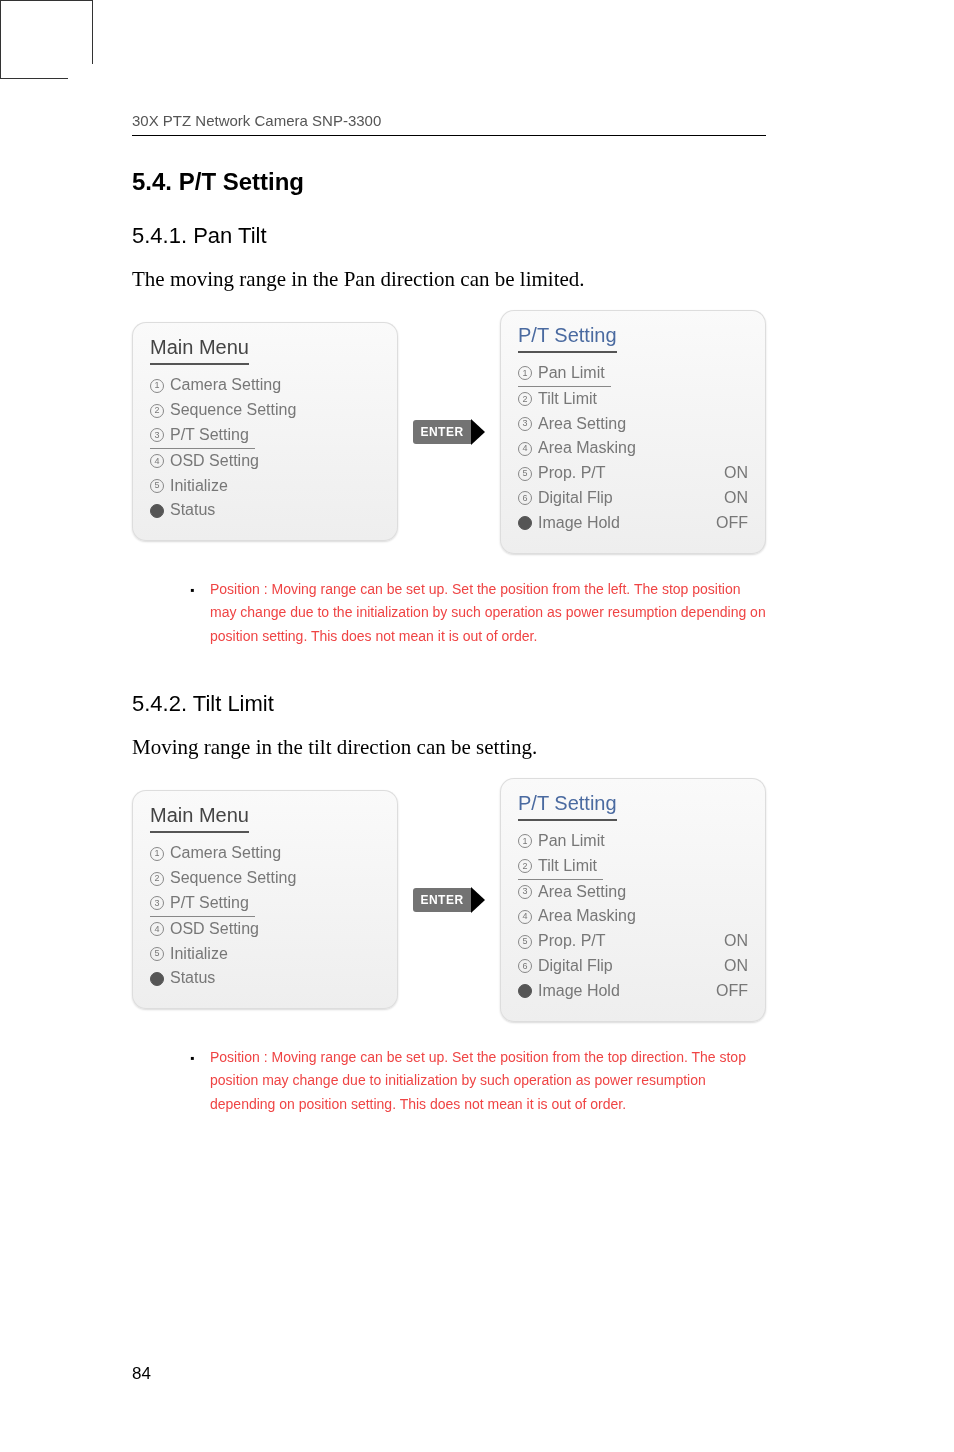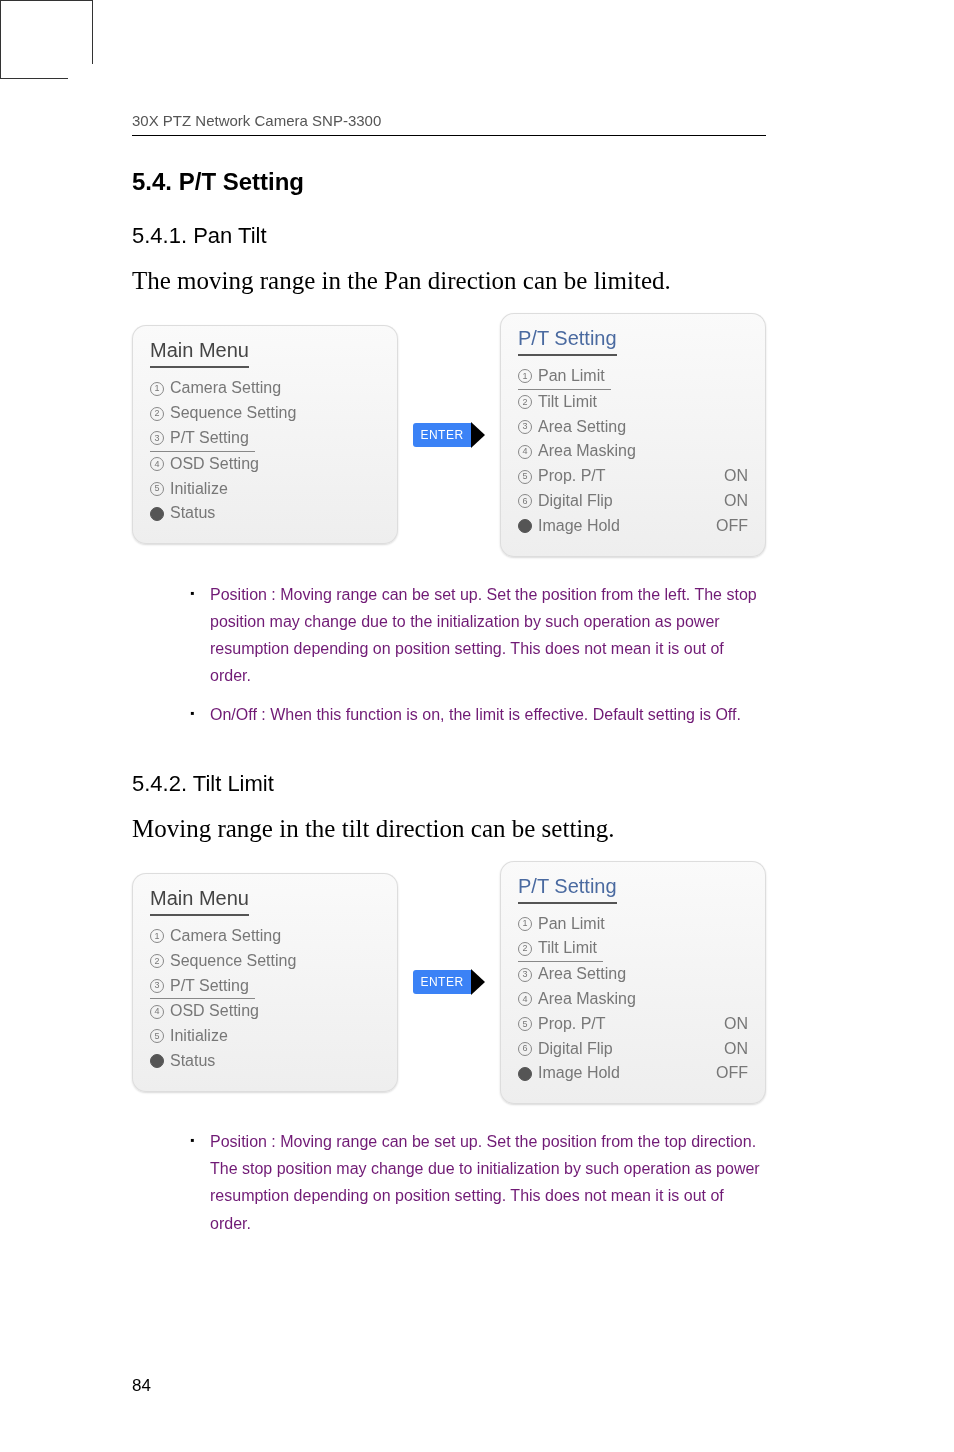--- a/index.html
+++ b/index.html
@@ -5,39 +5,39 @@
   * { box-sizing: border-box; margin: 0; padding: 0; }
   html, body { width: 954px; height: 1452px; background: #fff; font-family: Arial, Helvetica, sans-serif; color: #000; }
   .page { position: relative; width: 874px; height: 1452px; padding: 112px 108px 31px 132px; }
   .crop-top-h { position: absolute; top: 0; left: 0; width: 92px; height: 1px; background: #333; }
   .crop-top-v { position: absolute; top: 0; left: 92px; width: 1px; height: 64px; background: #333; }
   .crop-left-v { position: absolute; top: 0; left: 0; width: 1px; height: 78px; background: #333; }
   .crop-left-h { position: absolute; top: 78px; left: 0; width: 68px; height: 1px; background: #333; }
   .header-line { color: #555; font-size: 15px; padding-bottom: 6px; border-bottom: 1px solid #000; margin-bottom: 32px; }
   h2.section { font-size: 24px; font-weight: bold; margin-bottom: 27px; }
   h3.subsection { font-size: 22px; font-weight: normal; margin-bottom: 18px; font-family: Arial, sans-serif; }
-  p.intro { font-size: 25px; font-family: "Times New Roman", serif; margin-bottom: 18px; }
+  p.intro { font-size: 21px; font-family: "Times New Roman", serif; margin-bottom: 18px; }
   .figure-row { display: flex; align-items: center; gap: 14px; margin-bottom: 24px; }
   .menu-box { flex: 1; border-radius: 14px; padding: 14px 18px 18px 18px; background: linear-gradient(#fafafa,#eeeeee); box-shadow: inset 0 0 0 1px #ddd, 0 1px 2px rgba(0,0,0,.15); min-height: 168px; }
   .menu-title { font-size: 20px; color: #444; border-bottom: 2px solid #555; padding-bottom: 4px; margin-bottom: 8px; display:inline-block; }
   .menu-title-blue .menu-title { color: #4a6aa0; }
   .menu-list { list-style: none; }
   .menu-list li { display: flex; align-items: center; justify-content: space-between; font-size: 16px; color: #777; line-height: 1.55; }
   .menu-list li .left { display: flex; align-items: center; gap: 6px; }
   .menu-list li .left.underline { border-bottom: 1px solid #888; padding-right: 6px; }
   .circ { display:inline-flex; width:14px; height:14px; border:1px solid #888; border-radius:50%; font-size:9px; align-items:center; justify-content:center; color:#777; font-family: Arial, sans-serif; line-height:1; }
   .circ.black { background:#555; color:#fff; border-color:#555; }
   .enter-wrap { display:flex; align-items:center; justify-content:center; width:74px; }
   .enter-btn { display:flex; align-items:center; }
-  .enter-body { background:#3b82f6; color:#fff; font-size:12px; font-weight:normal; padding:5px 7px; border-radius:3px 0 0 3px; letter-spacing:.5px; }
+  .enter-body { background:#737373; color:#fff; font-size:12px; font-weight:bold; padding:5px 7px; border-radius:3px 0 0 3px; letter-spacing:.5px; }
   .enter-arrow { width:0; height:0; border-top:13px solid transparent; border-bottom:13px solid transparent; border-left:14px solid #000; }
   ul.bullets { list-style: none; padding-left: 58px; margin-bottom: 42px; }
-  ul.bullets li { position:relative; font-size:16px; line-height:1.7; margin-bottom:12px; padding-left: 20px; color:#701a75; }
+  ul.bullets li { position:relative; font-size:14px; line-height:1.7; margin-bottom:12px; padding-left: 20px; color:#ef4444; }
   ul.bullets li::before { content:"▪"; position:absolute; left:0; top:2px; font-size:12px; color:#000; }
-  .page-num { position:absolute; bottom:56px; left:132px; font-size:17px; }
+  .page-num { position:absolute; bottom:68px; left:132px; font-size:17px; }
 </style>
 </head>
 <body>
 
 <div class="page">
   <div class="crop-top-h"></div>
   <div class="crop-top-v"></div>
   <div class="crop-left-v"></div>
   <div class="crop-left-h"></div>
 
@@ -143,21 +143,20 @@
               <span>Image Hold</span>
             </span>
             <span>OFF</span>
           </li>
         </ul>
     </div>
   </div>
 
   <ul class="bullets">
       <li>Position : Moving range can be set up. Set the position from the left. The stop position may change due to the initialization by such operation as power resumption depending on position setting. This does not mean it is out of order.</li>
-      <li>On/Off : When this function is on, the limit is effective. Default setting is Off.</li>
     </ul>
 
   <h3 class="subsection">5.4.2. Tilt Limit</h3>
   <p class="intro">Moving range in the tilt direction can be setting.</p>
 
   <div class="figure-row">
     <div class="menu-box">
       <div class="menu-title">Main Menu</div>
       <ul class="menu-list">
           <li>

